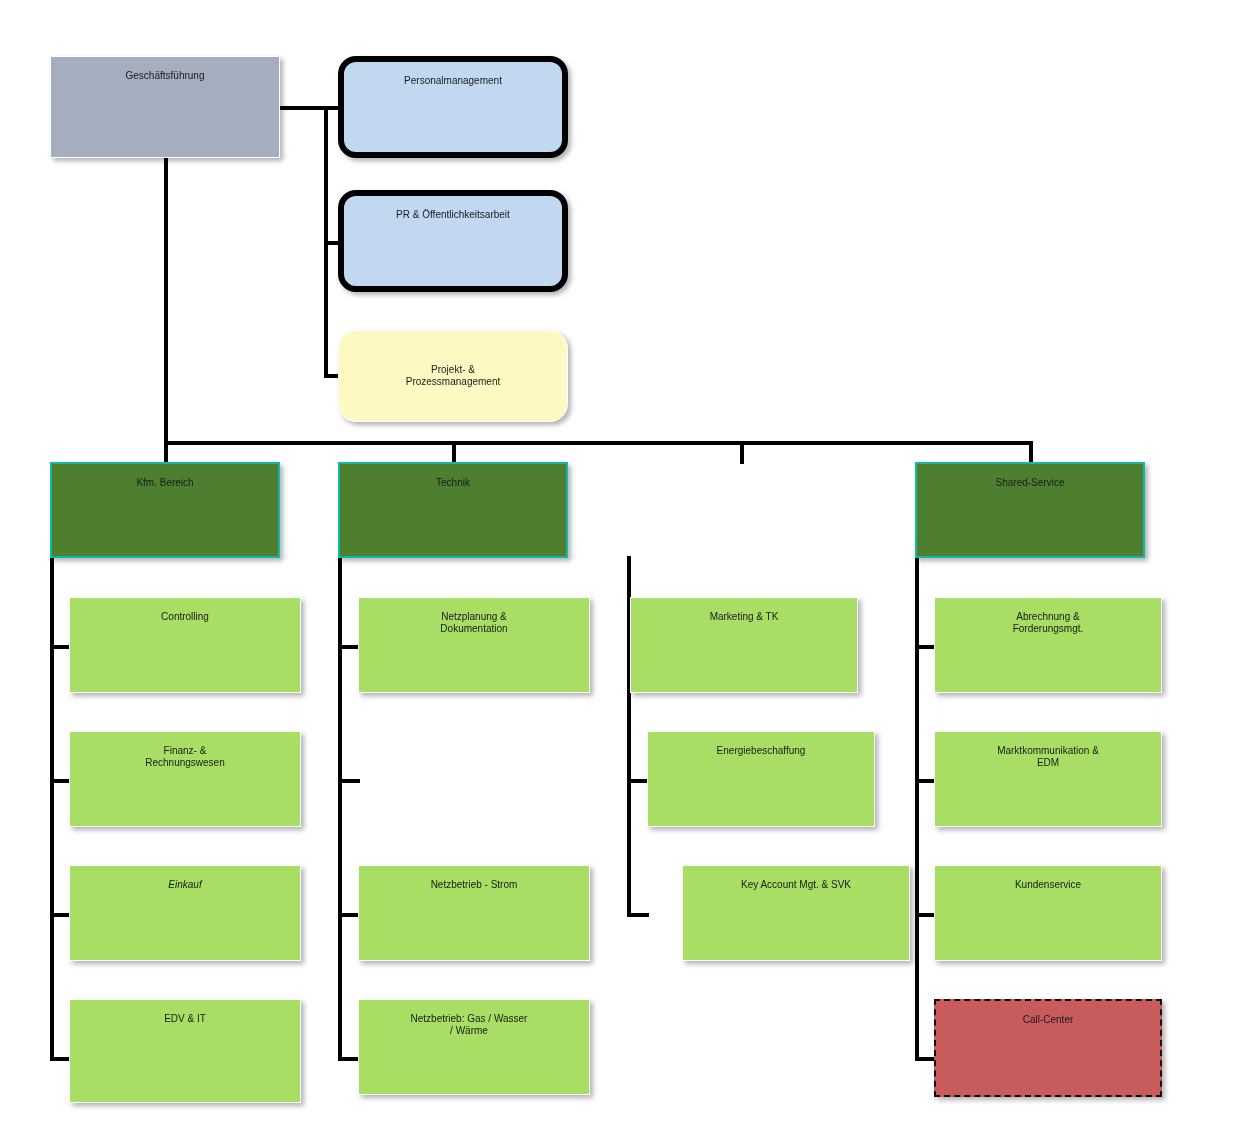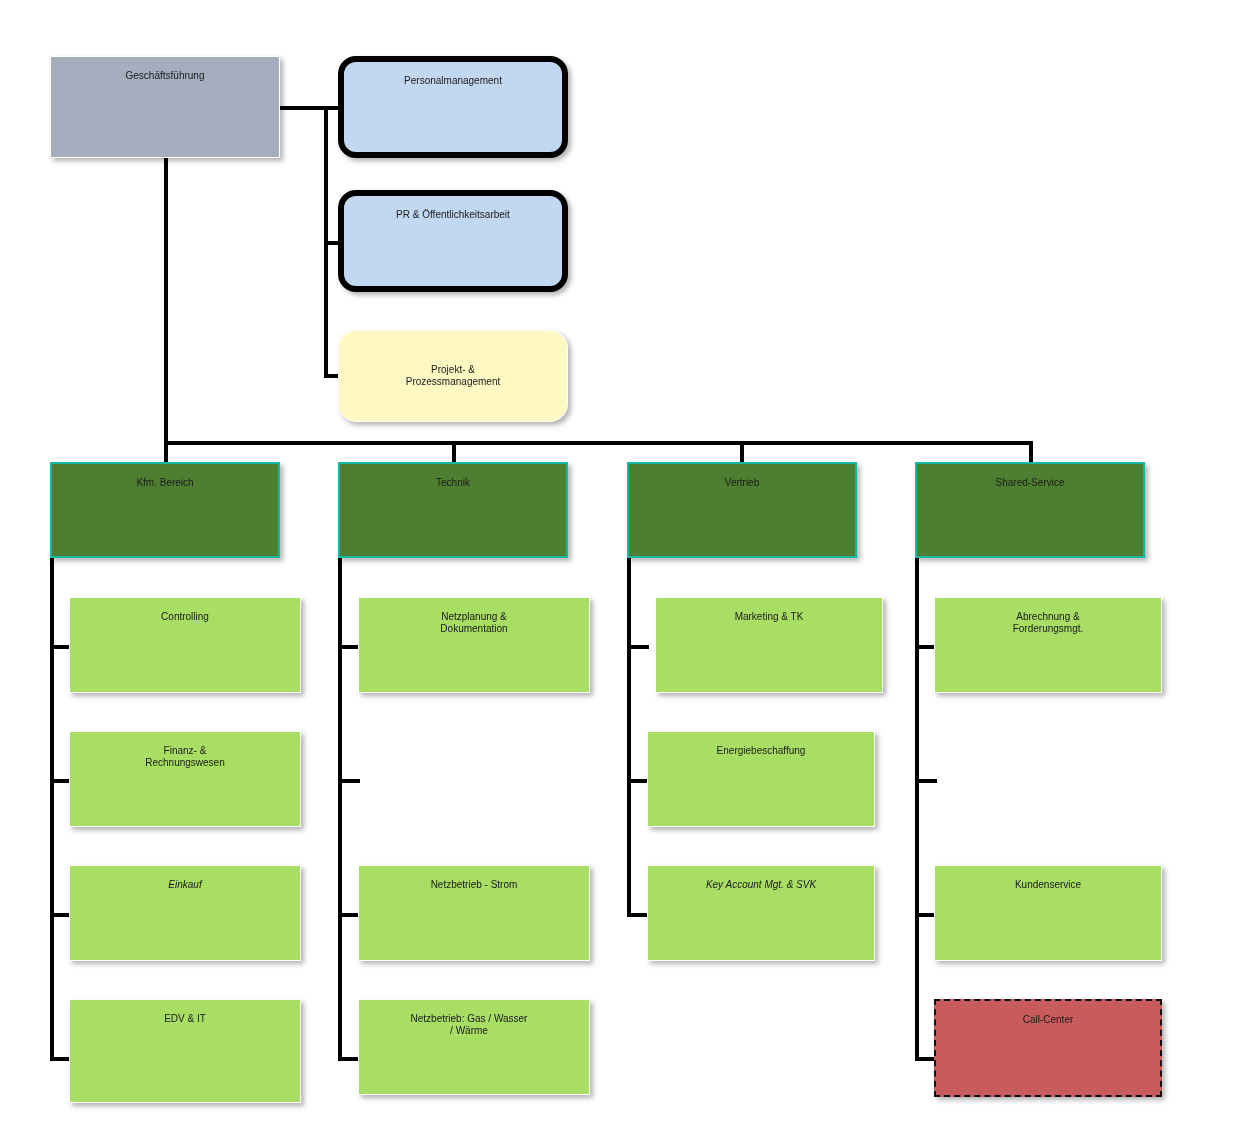--- a/index.html
+++ b/index.html
@@ -146,23 +146,20 @@
   </div>
 
   <div class="node box-dept align-top" style="left:50px; top:462px; width:230px; height:96px;">
     <span class="label">Kfm. Bereich</span>
   </div>
 
   <div class="node box-dept align-top" style="left:338px; top:462px; width:230px; height:96px;">
     <span class="label">Technik</span>
   </div>
 
-  <div class="node box-dept align-top" style="left:627px; top:462px; width:230px; height:96px;">
-    <span class="label">Vertrieb</span>
-  </div>
 
   <div class="node box-dept align-top" style="left:915px; top:462px; width:230px; height:96px;">
     <span class="label">Shared-Service</span>
   </div>
 
   <div class="node box-unit align-top" style="left:69px; top:597px; width:232px; height:96px;">
     <span class="label">Controlling</span>
   </div>
   <div class="node box-unit align-top" style="left:69px; top:731px; width:232px; height:96px;">
     <span class="label">Finanz- &amp;
@@ -180,34 +177,38 @@
 Dokumentation</span>
   </div>
   <div class="node box-unit align-top" style="left:358px; top:865px; width:232px; height:96px;">
     <span class="label">Netzbetrieb - Strom</span>
   </div>
   <div class="node box-unit align-top" style="left:358px; top:999px; width:232px; height:96px;">
     <span class="label" style="width:252px; margin-left:-10px;">Netzbetrieb: Gas / Wasser
 / Wärme</span>
   </div>
 
-  <div class="node box-unit align-top" style="left:655px; top:597px; width:228px; height:96px;">
+  <div class="node box-unit align-top" style="left:630px; top:597px; width:228px; height:96px;">
     <span class="label">Marketing &amp; TK</span>
   </div>
   <div class="node box-unit align-top" style="left:647px; top:731px; width:228px; height:96px;">
     <span class="label">Energiebeschaffung</span>
   </div>
-  <div class="node box-unit align-top" style="left:647px; top:865px; width:228px; height:96px;font-style:italic;">
+  <div class="node box-unit align-top" style="left:682px; top:865px; width:228px; height:96px;">
     <span class="label">Key Account Mgt. &amp; SVK</span>
   </div>
 
   <div class="node box-unit align-top" style="left:934px; top:597px; width:228px; height:96px;">
     <span class="label">Abrechnung &amp;
 Forderungsmgt.</span>
   </div>
+  <div class="node box-unit align-top" style="left:934px; top:731px; width:228px; height:96px;">
+    <span class="label">Marktkommunikation &amp;
+EDM</span>
+  </div>
   <div class="node box-unit align-top" style="left:934px; top:865px; width:228px; height:96px;">
     <span class="label">Kundenservice</span>
   </div>
   <div class="node box-unit-alt align-top" style="left:934px; top:999px; width:228px; height:98px;">
     <span class="label">Call-Center</span>
   </div>
 
 </div>
 
 </body></html>

